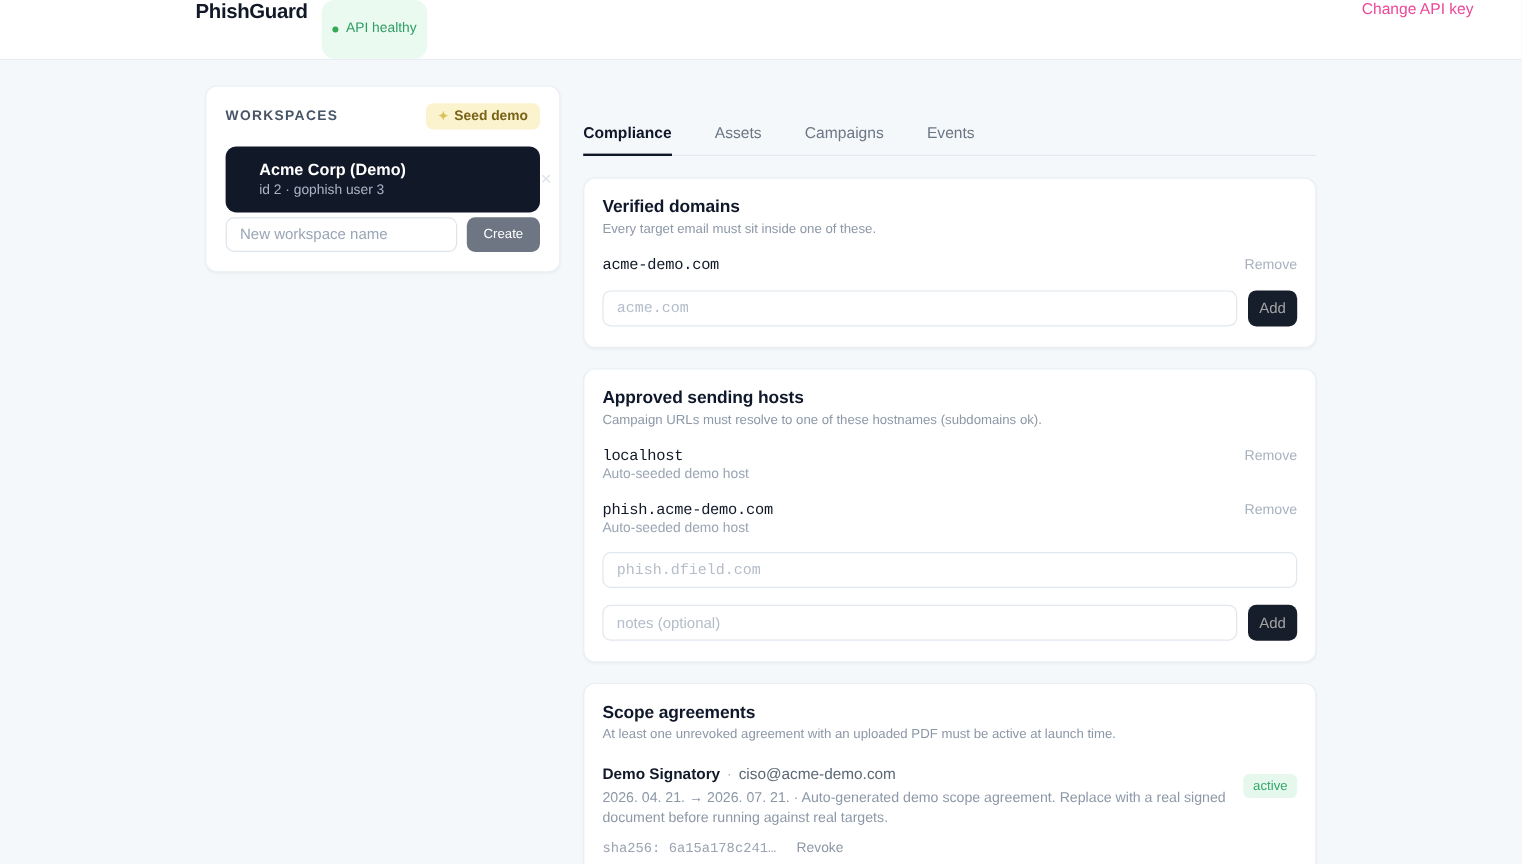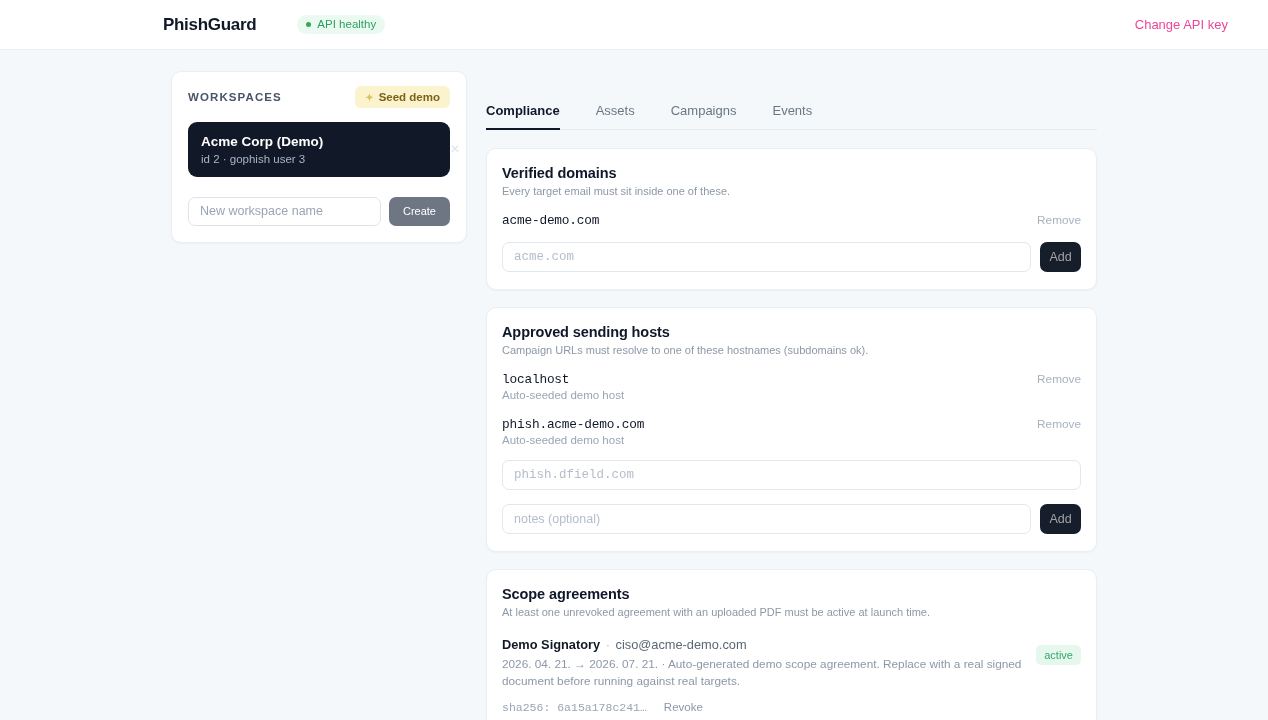--- a/index.html
+++ b/index.html
@@ -14,23 +14,21 @@
     color: #0f172a;
     -webkit-font-smoothing: antialiased;
   }
 
   
   .topbar {
     height: 50px;
     background: #ffffff;
     border-bottom: 1px solid #e8edf2;
     display: flex;
-    align-items: center;
     padding: 0 40px 0 163px;
-    gap: 29px;
   }
   .brand {
     font-size: 17px;
     font-weight: 700;
     letter-spacing: -0.3px;
     color: #111827;
   }
   .api-badge {
     margin-left: 12px;
     display: inline-flex;
@@ -95,22 +93,22 @@
     align-items: center;
     gap: 5px;
     cursor: pointer;
     font-family: "Liberation Sans", sans-serif;
   }
   .sparkle { font-size: 10px; color: #d9c25e; }
   .ws-item {
     position: relative;
     background: #111827;
     border-radius: 9px;
-    padding: 11px 34px 12px 13px;
-    margin-bottom: 20px;
+    padding: 11px 34px 12px 28px;
+    margin-bottom: 4px;
     cursor: pointer;
   }
   .ws-item-name {
     color: #ffffff;
     font-size: 13.5px;
     font-weight: 700;
     line-height: 1.3;
   }
   .ws-item-meta {
     color: #aab4c4;

